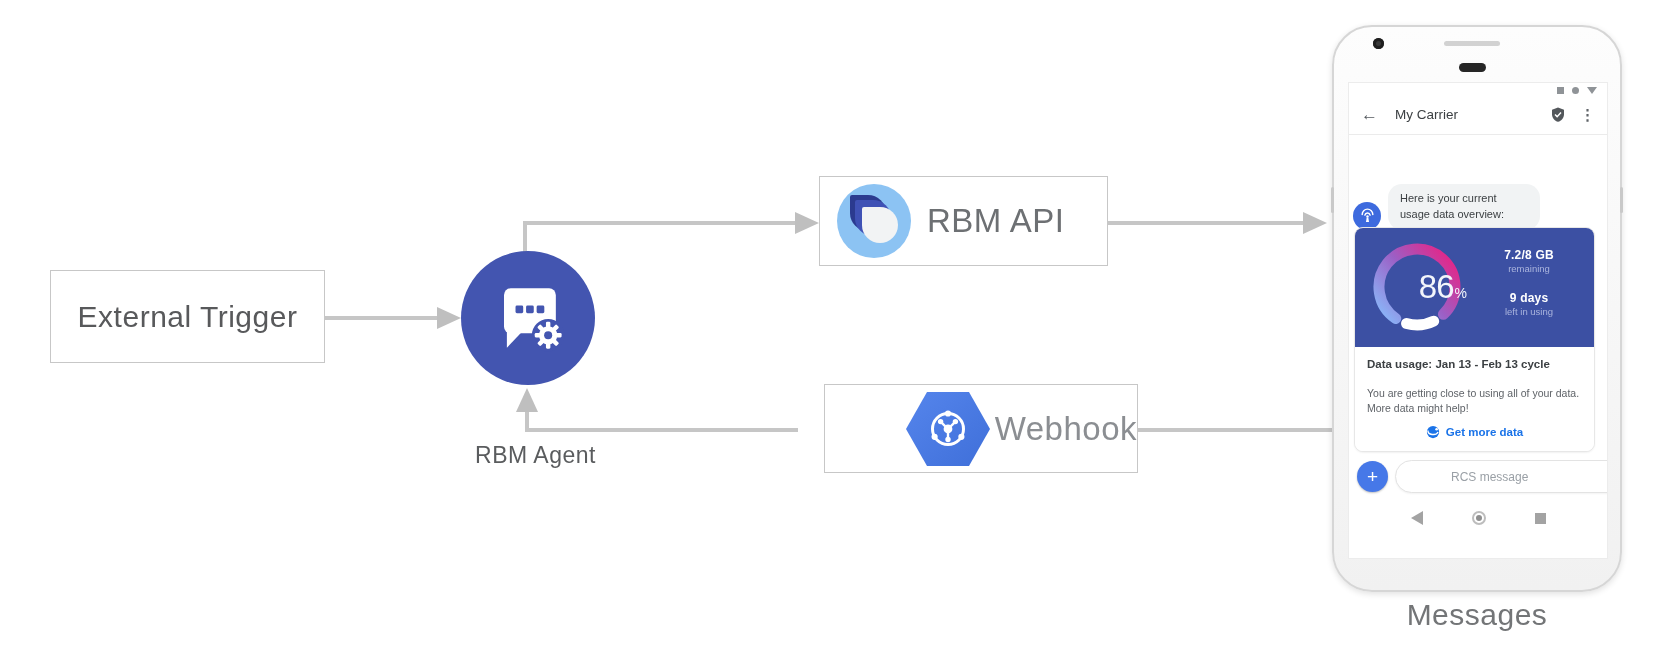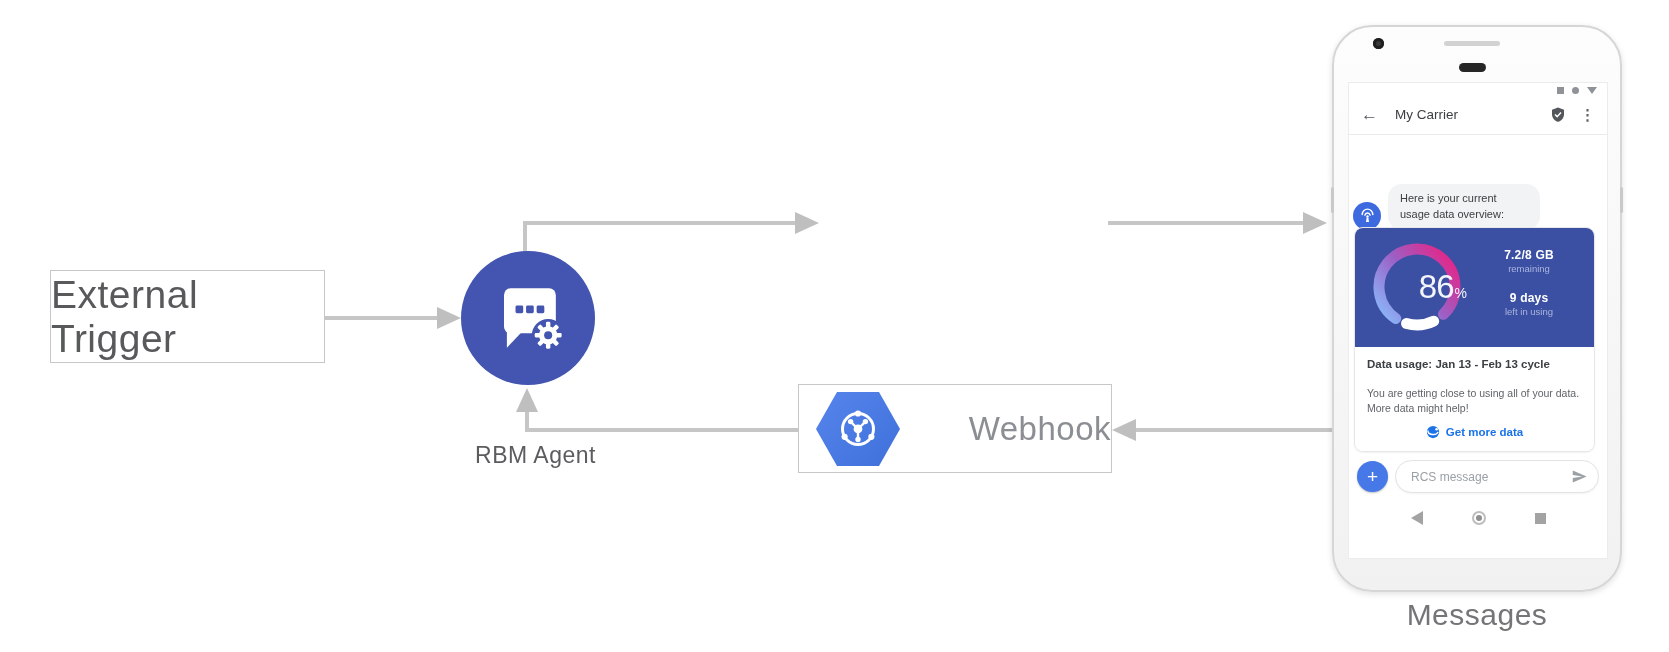--- a/index.html
+++ b/index.html
@@ -3,31 +3,31 @@
 <meta charset="utf-8">
 <style>
   * { margin:0; padding:0; box-sizing:border-box; }
   html,body { background:#fff; }
   body { font-family:"Liberation Sans", sans-serif; }
   .canvas { position:relative; width:1669px; height:652px; background:#fff; overflow:hidden; }
 
   
   .node-box { position:absolute; background:#fff; border:1px solid #c7c7c7; display:flex; align-items:center; justify-content:center; }
   .et-box { left:50px; top:270px; width:275px; height:93px; }
-  .et-label { font-size:39px; color:#58595b; letter-spacing:.5px; }
+  .et-label { font-size:30px; color:#58595b; letter-spacing:.5px; }
 
   .api-box { left:819px; top:176px; width:289px; height:90px; justify-content:flex-start; padding-left:17px; gap:16px; }
   .api-label { font-size:33px; color:#6d7073; letter-spacing:.5px; }
   .api-icon { position:relative; width:74px; height:74px; border-radius:50%; background:#8cc3f3; overflow:hidden; flex:0 0 auto; }
   .drop { position:absolute; width:36px; height:36px; border-radius:2px 50% 50% 50%; }
   .drop1 { left:13px; top:11px; background:#2b3a8f; }
   .drop2 { left:18px; top:16px; background:#3f51b5; }
   .drop3 { left:25px; top:23px; background:#f2f3f4; }
 
-  .wh-box { left:798px; top:384px; width:314px; height:89px; justify-content:space-between; padding-left:16px; gap:4px; }
+  .wh-box { left:824px; top:384px; width:314px; height:89px; justify-content:flex-end; padding-left:16px; gap:4px; }
   .wh-label { font-size:33px; color:#8b8e92; letter-spacing:.5px; }
 
   .agent-circle { position:absolute; left:461px; top:251px; width:134px; height:134px; border-radius:50%; background:#4355b0; display:flex; align-items:center; justify-content:center; }
   .node-caption { position:absolute; font-size:23px; color:#5a5c5e; letter-spacing:.5px; }
   .agent-caption { left:408px; top:442px; width:255px; text-align:center; }
   .phone-caption { left:1332px; top:598px; width:290px; text-align:center; font-size:30px; color:#737577; }
 
   
   .line { position:absolute; background:#c6c6c6; }
   .ah-right { position:absolute; width:0; height:0; border-top:11px solid transparent; border-bottom:11px solid transparent; border-left:24px solid #bfbfbf; }
@@ -69,21 +69,21 @@
   .cr-gap { height:17px; }
   .card-white { padding:11px 12px 12px 12px; background:#fff; }
   .cw-title { font-size:11.5px; font-weight:bold; color:#3c4043; }
   .cw-body { font-size:10.5px; color:#5f6368; line-height:1.45; margin-top:16px; }
   .cta-row { margin-top:9px; display:flex; align-items:center; justify-content:center; gap:6px; cursor:pointer; }
   .cta-label { font-size:11.5px; color:#1a73e8; font-weight:bold; }
 
   .composer { position:absolute; left:0; top:377px; width:100%; padding:0 8px; display:flex; align-items:center; gap:7px; }
   .plus-btn { width:31px; height:31px; border-radius:50%; background:#4678e8; color:#fff; font-size:19px; display:flex; align-items:center; justify-content:center; flex:0 0 auto; box-shadow:0 1px 2px rgba(0,0,0,.25); }
   .pill { flex:1; height:33px; border:1px solid #e3e3e3; border-radius:17px; background:#fff; display:flex; align-items:center; padding:0 10px 0 15px; box-shadow:0 1px 2px rgba(0,0,0,.05); }
-  .pill input { border:none; outline:none; flex:1; font-size:12px; color:#3c4043; font-family:"Liberation Sans",sans-serif; background:transparent; min-width:0; }
+  .pill input { border:none; outline:none; flex:1; font-size:12px; color:#3c4043; font-family:"Liberation Sans",sans-serif; background:transparent; min-width:0;margin-left:40px; }
   .pill input::placeholder { color:#9aa0a6; }
 
   .navbar { position:absolute; left:0; top:421px; width:100%; height:28px; display:flex; align-items:center; justify-content:center; gap:49px; }
   .nav-back { width:0; height:0; border-top:7px solid transparent; border-bottom:7px solid transparent; border-right:12px solid #a3a3a3; }
   .nav-home { width:14px; height:14px; border-radius:50%; border:2px solid #bdbdbd; background:#8f8f8f; background-clip:content-box; padding:2px; }
   .nav-sq { width:11px; height:11px; background:#a3a3a3; }
 </style>
 </head>
 <body>
 
@@ -137,20 +137,28 @@
               <rect x="-2.3" y="-14" width="4.6" height="7" rx="1.2"></rect>
               <rect x="-2.3" y="7" width="4.6" height="7" rx="1.2"></rect>
             </g>
         </g>
         <circle r="4.2" fill="#4355b0"></circle>
       </g>
     </svg>
   </div>
   <div class="node-caption agent-caption">RBM Agent</div>
 
+  <div class="node-box api-box">
+    <span class="api-icon">
+      <span class="drop drop1"></span>
+      <span class="drop drop2"></span>
+      <span class="drop drop3"></span>
+    </span>
+    <span class="api-label">RBM API</span>
+  </div>
 
   <div class="node-box wh-box">
     <svg width="86" height="76" viewBox="0 0 86 76">
       <defs>
         <linearGradient id="hexg" x1="0" y1="0" x2="1" y2="1">
           <stop offset="0" stop-color="#5585ec"></stop>
             <stop offset="1" stop-color="#3f6fd9"></stop>
         </linearGradient>
       </defs>
       <polygon points="22,1 64,1 85,38 64,75 22,75 1,38" fill="url(#hexg)"></polygon>

